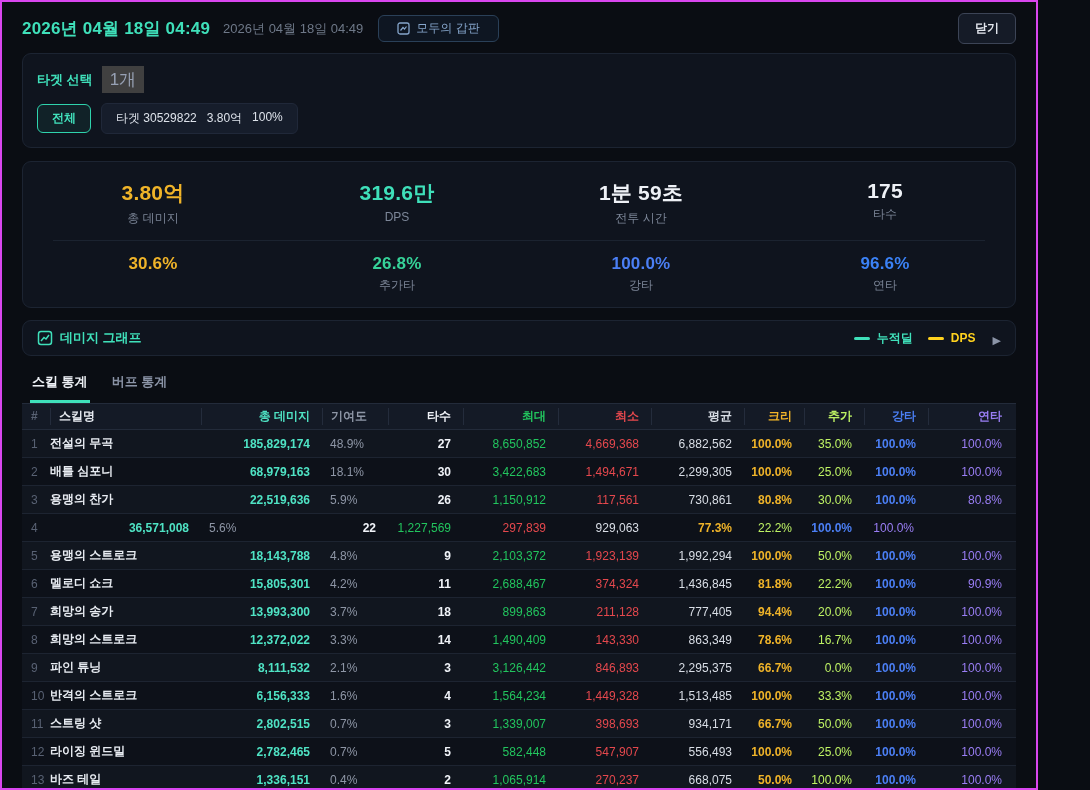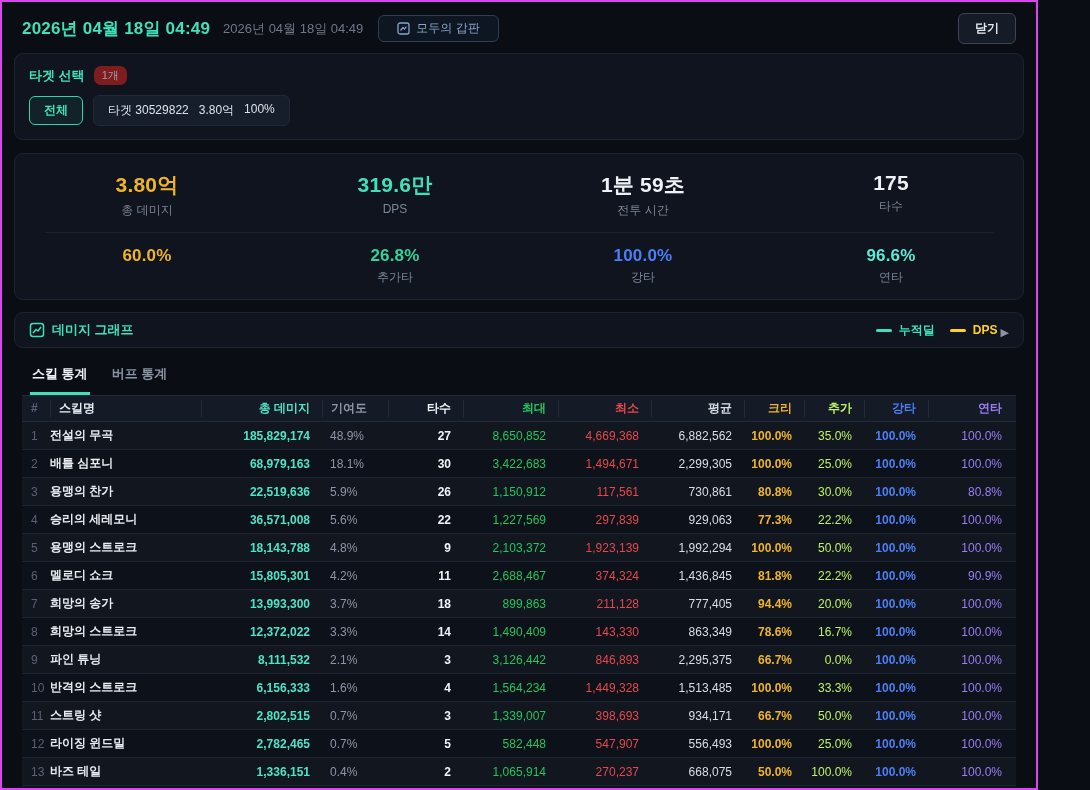--- a/index.html
+++ b/index.html
@@ -11,45 +11,45 @@
   .topbar { display:flex; align-items:center; justify-content:space-between; padding:11px 20px 9px; }
   .topbar-left { display:flex; align-items:center; }
   .page-title { font-size:17px; font-weight:700; color:#3fe0ba; letter-spacing:.2px; }
   .sub-title { font-size:13px; color:#6e7888; margin-left:13px; }
   .chip-btn { display:flex; align-items:center; gap:6px; margin-left:15px; padding:4px 18px;
     background:#0e1622; border:1px solid #2a4058; border-radius:6px; color:#86a6cc; font-size:12px; cursor:pointer; }
   .close-btn { padding:6px 16px; background:#151b27; border:1px solid #3c4456; border-radius:6px;
     color:#e3e7ee; font-size:12px; font-weight:700; cursor:pointer; }
 
   
-  .card { margin:0 12px; background:#0f141e; border:1px solid #1c2432; border-radius:9px; }
+  .card { margin:0 20px; background:#0f141e; border:1px solid #1c2432; border-radius:9px; }
 
   
   .target-card { padding:12px 14px 13px; }
   .target-head { display:flex; align-items:center; }
   .target-title { font-size:13px; font-weight:700; color:#3fe0ba; }
-  .count-badge { margin-left:9px; padding:2px 8px; background:#7f1d1d; border-radius:7px; color:#97a1b4; font-size:11px; }
+  .count-badge { margin-left:9px; padding:2px 8px; background:#404040; border-radius:0; color:#97a1b4; font-size:17px; }
   .target-row { margin-top:10px; display:flex; align-items:center; }
   .all-btn { padding:5px 14px; background:rgba(63,224,186,.07); border:1px solid #2fd3ad; border-radius:6px;
     color:#41e0bb; font-size:12px; font-weight:700; cursor:pointer; }
   .target-chip { margin-left:10px; display:flex; gap:10px; padding:6px 14px; background:#161d2b; border:1px solid #202839;
     border-radius:6px; color:#dde2ea; font-size:12px; cursor:pointer; }
 
   
   .stats-card { margin-top:13px; padding:17px 8px 13px; }
   .stats-row { display:grid; grid-template-columns:repeat(4,1fr); text-align:center; }
   .stat-value { font-size:21px; font-weight:700; letter-spacing:.2px; }
   .stats-row.small .stat-value { font-size:17px; }
   .stat-label { margin-top:3px; font-size:12px; color:#7d8799; }
   .stats-divider { height:1px; background:#1b2330; margin:13px 22px; }
 
   
   .graph-bar { margin-top:12px; padding:8px 14px; display:flex; align-items:center; justify-content:space-between; }
   .graph-left { display:flex; align-items:center; gap:7px; font-size:13px; font-weight:700; color:#3fe0ba; }
-  .graph-right { display:flex; align-items:flex-end; gap:1px; }
+  .graph-right { display:flex; align-items:flex-end; gap:15px; }
   .legend-item { display:flex; align-items:center; gap:7px; font-size:12px; font-weight:700; }
   .legend-dash { width:16px; height:3px; border-radius:2px; }
   .expand-arrow { color:#8b94a7; font-size:11px; margin-left:2px; cursor:pointer; }
 
   
   .tabs { margin:17px 20px 0 28px; display:flex; gap:20px; }
   .tab { background:none; border:none; padding:0 2px 9px; font-size:13px; font-weight:700; color:#8b94a7;
     font-family:inherit; cursor:pointer; border-bottom:3px solid transparent; }
   .tab.active { color:#eef1f6; border-bottom-color:#3fe0ba; }
 
@@ -130,32 +130,32 @@
           <div class="stat-label">전투 시간</div>
         </div>
         <div class="stat-cell">
           <div class="stat-value" style="color: rgb(238, 241, 246);">175</div>
           <div class="stat-label">타수</div>
         </div>
       </div>
     <div class="stats-divider"></div>
     <div class="stats-row small" id="stats-row-2">
         <div class="stat-cell">
-          <div class="stat-value" style="color: rgb(240, 180, 41);">60.0%</div>
+          <div class="stat-value" style="color: rgb(240, 180, 41);">30.6%</div>
         </div>
         <div class="stat-cell">
           <div class="stat-value" style="color: rgb(54, 211, 153);">26.8%</div>
           <div class="stat-label">추가타</div>
         </div>
         <div class="stat-cell">
           <div class="stat-value" style="color: rgb(75, 127, 245);">100.0%</div>
           <div class="stat-label">강타</div>
         </div>
         <div class="stat-cell">
-          <div class="stat-value" style="color: #5eead4;">96.6%</div>
+          <div class="stat-value" style="color: #3b82f6;">96.6%</div>
           <div class="stat-label">연타</div>
         </div>
       </div>
   </section>
 
   <section class="card graph-bar">
     <div class="graph-left">
       <span style="display:inline-flex;">
         <svg width="16" height="16" viewBox="0 0 16 16">
             <rect x="1.5" y="1.5" width="13" height="13" rx="2.5" fill="none" stroke="#3fe0ba" stroke-width="1.5"></rect>
@@ -237,21 +237,20 @@
           <div class="td col-max">1,150,912</div>
           <div class="td col-min">117,561</div>
           <div class="td col-avg">730,861</div>
           <div class="td col-crit">80.8%</div>
           <div class="td col-extra">30.0%</div>
           <div class="td col-smash">100.0%</div>
           <div class="td col-combo">80.8%</div>
         </div>
         <div class="trow tr even">
           <div class="td col-idx">4</div>
-          <div class="td col-skill">승리의 세레모니</div>
           <div class="td col-total">36,571,008</div>
           <div class="td col-contrib">5.6%</div>
           <div class="td col-hits">22</div>
           <div class="td col-max">1,227,569</div>
           <div class="td col-min">297,839</div>
           <div class="td col-avg">929,063</div>
           <div class="td col-crit">77.3%</div>
           <div class="td col-extra">22.2%</div>
           <div class="td col-smash">100.0%</div>
           <div class="td col-combo">100.0%</div>

